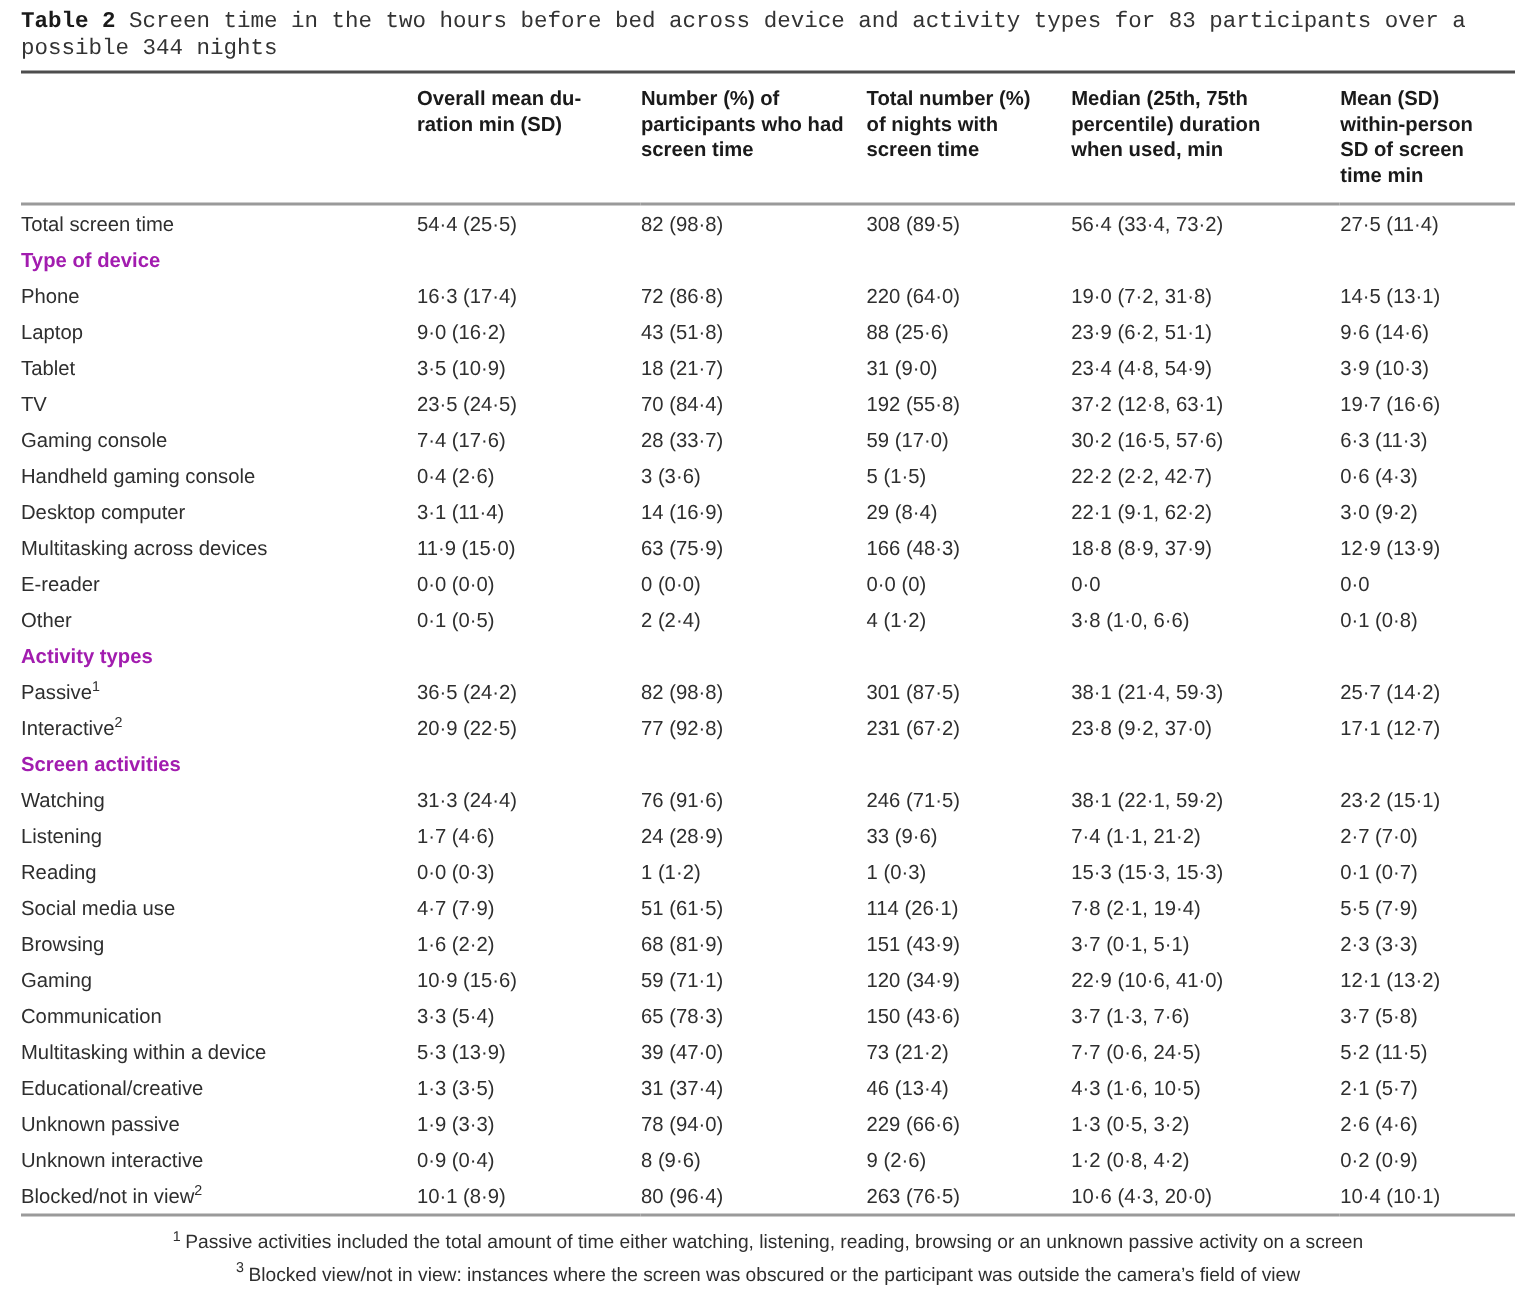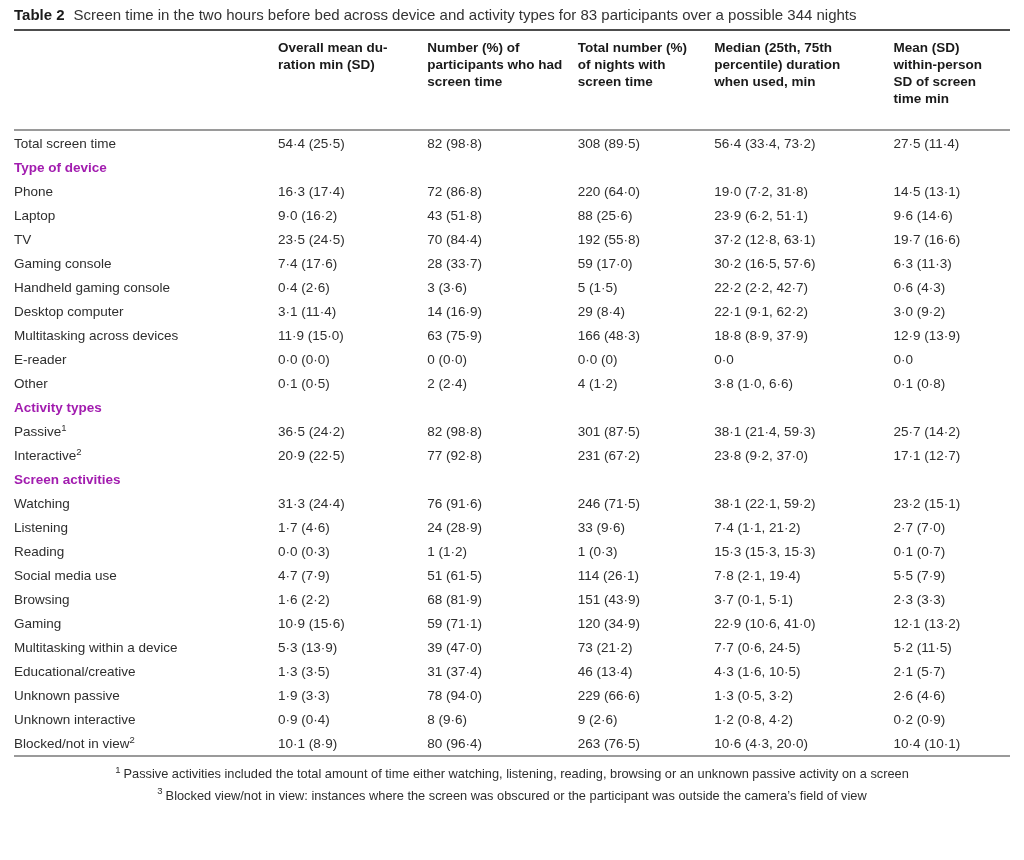--- a/index.html
+++ b/index.html
@@ -12,34 +12,35 @@
   }
   .page { padding: 6px 14px 0 14px; }
 
   
   .caption {
     font-size: 15px;
     line-height: 18px;
     padding-bottom: 5px;
     border-bottom: 2px solid #4d4d4d;
     color: #333;
+    font-family: Liberation Mono, monospace;
   }
   .cap-label { font-weight: bold; color: #1a1a1a; margin-right: 9px; }
 
   
   table { width: 100%; border-collapse: collapse; table-layout: fixed; }
   thead th {
     text-align: left;
     vertical-align: top;
     font-size: 13.5px;
     font-weight: bold;
     line-height: 17px;
     color: #1a1a1a;
     white-space: pre-line;
-    padding: 8px 10px 22px 0;
+    padding: 8px 10px 10px 0;
     border-bottom: 2px solid #9a9a9a;
   }
   tbody td {
     font-size: 13.5px;
     line-height: 15px;
     padding: 4.5px 6px 4.5px 0;
     vertical-align: top;
     color: #2e2e2e;
   }
   tbody tr.section td { font-weight: bold; color: #a21caf; }
@@ -121,20 +122,28 @@
         </tr>
         <tr>
           <td>Laptop</td>
           <td>9·0 (16·2)</td>
           <td>43 (51·8)</td>
           <td>88 (25·6)</td>
           <td>23·9 (6·2, 51·1)</td>
           <td>9·6 (14·6)</td>
         </tr>
         <tr>
+          <td>Tablet</td>
+          <td>3·5 (10·9)</td>
+          <td>18 (21·7)</td>
+          <td>31 (9·0)</td>
+          <td>23·4 (4·8, 54·9)</td>
+          <td>3·9 (10·3)</td>
+        </tr>
+        <tr>
           <td>TV</td>
           <td>23·5 (24·5)</td>
           <td>70 (84·4)</td>
           <td>192 (55·8)</td>
           <td>37·2 (12·8, 63·1)</td>
           <td>19·7 (16·6)</td>
         </tr>
         <tr>
           <td>Gaming console</td>
           <td>7·4 (17·6)</td>
@@ -257,20 +266,28 @@
         </tr>
         <tr>
           <td>Gaming</td>
           <td>10·9 (15·6)</td>
           <td>59 (71·1)</td>
           <td>120 (34·9)</td>
           <td>22·9 (10·6, 41·0)</td>
           <td>12·1 (13·2)</td>
         </tr>
         <tr>
+          <td>Communication</td>
+          <td>3·3 (5·4)</td>
+          <td>65 (78·3)</td>
+          <td>150 (43·6)</td>
+          <td>3·7 (1·3, 7·6)</td>
+          <td>3·7 (5·8)</td>
+        </tr>
+        <tr>
           <td>Multitasking within a device</td>
           <td>5·3 (13·9)</td>
           <td>39 (47·0)</td>
           <td>73 (21·2)</td>
           <td>7·7 (0·6, 24·5)</td>
           <td>5·2 (11·5)</td>
         </tr>
         <tr>
           <td>Educational/creative</td>
           <td>1·3 (3·5)</td>

